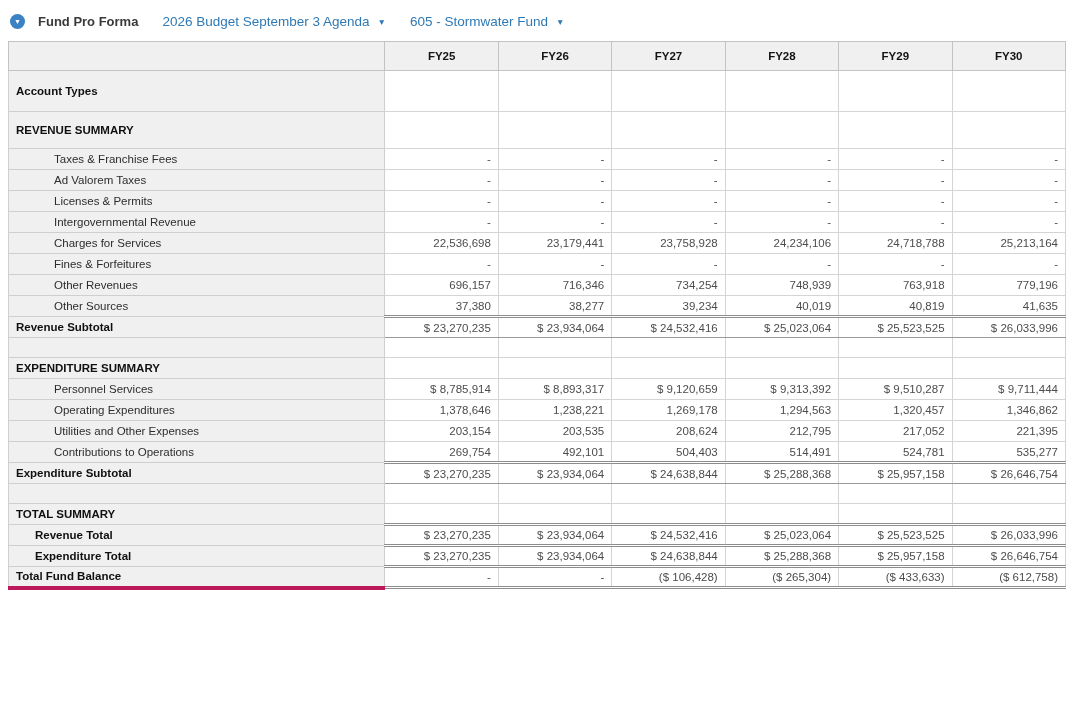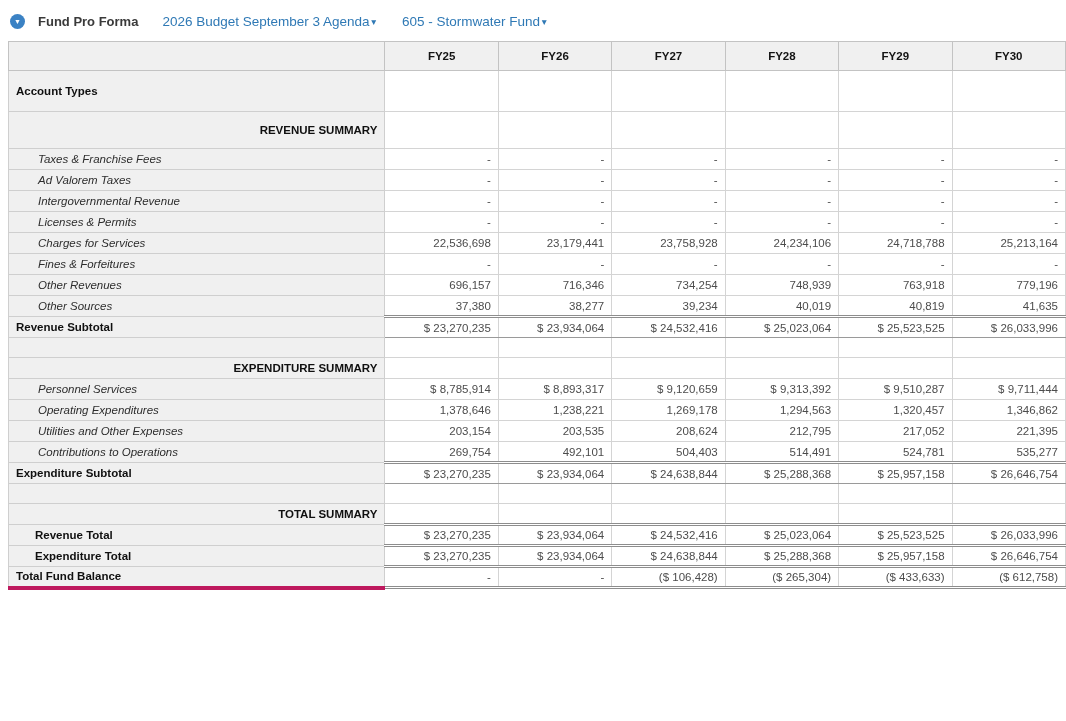--- a/index.html
+++ b/index.html
@@ -10,44 +10,44 @@
   
   .topbar { display:flex; align-items:center; padding:9px 0 8px 10px; height:24px; }
   .collapse-btn {
     width:15px; height:15px; border-radius:50%; background:#3b82c4;
     display:inline-flex; align-items:center; justify-content:center; cursor:pointer; flex:0 0 auto;
   }
   .collapse-btn .tri { color:#fff; font-size:7px; line-height:1; }
   .page-title { font-weight:bold; font-size:13px; color:#3a3a3a; margin-left:13px; }
   .dropdown {
     color:#2f79b5; font-size:13.5px; margin-left:24px; cursor:pointer;
-    display:inline-flex; align-items:center; gap:0;text-align:center;
+    display:inline-flex; align-items:center; gap:8px;text-align:center;
   }
   .dropdown .caret { font-size:8.5px; padding-top:1px; }
   
   table.grid { border-collapse:collapse; margin-left:8px; width:1058px; table-layout:fixed; }
   table.grid col.c-label { width:375px; }
   table.grid col.c-data  { width:113px; }
   table.grid th, table.grid td { font-size:11.5px; padding:2px 7px; overflow:hidden; white-space:nowrap; }
   thead th {
     background:#f0f0f0; border:1px solid #c3c3c3; font-weight:bold; 
     height:24px; font-size:12px; color:#141414;
   }
   tbody tr { height:21px; }
   td.label { background:#f0f0f0; border:1px solid #cfcfcf; color:#2d2d2d; text-align:left; }
   td.val   { background:#ffffff; border:1px solid #d4d4d4; color:#4c4c4c; text-align:right; }
-  tr.item td.label { padding-left:29px;font-style:italic; }
+  tr.item td.label { padding-left:45px; }
   tr.section td.label { font-weight:bold; color:#101010; }
   tr.subtotal td.label, tr.grand td.label { font-weight:bold; color:#101010; }
   tr.total td.label { font-weight:bold; color:#101010; padding-left:26px; }
   tr.subtotal td.val { border-top:3px double #8d8d8d; border-bottom:1px solid #9a9a9a; }
   tr.total td.val    { border-top:3px double #8d8d8d; border-bottom:1px solid #9a9a9a; }
   tr.grand td.val    { border-top:3px double #8d8d8d; border-bottom:3px double #8d8d8d; }
   tr.grand td.label  { border-bottom:4px solid #be185d; }
-  td.label.merge-up  { border-top:1px solid #f0f0f0;text-align:right; }
+  td.label.merge-up  { border-top:1px solid #f0f0f0; }
   tr.tall td { vertical-align:middle; }
 </style>
 </head>
 <body>
 
 <div class="page">
 
   <div class="topbar">
     <span class="collapse-btn">
       <span class="tri">▼</span>
@@ -115,30 +115,30 @@
         <tr class="item">
           <td class="label">Ad Valorem Taxes</td>
           <td class="val">-</td>
           <td class="val">-</td>
           <td class="val">-</td>
           <td class="val">-</td>
           <td class="val">-</td>
           <td class="val">-</td>
         </tr>
         <tr class="item">
+          <td class="label">Licenses &amp; Permits</td>
+          <td class="val">-</td>
+          <td class="val">-</td>
+          <td class="val">-</td>
+          <td class="val">-</td>
+          <td class="val">-</td>
+          <td class="val">-</td>
+        </tr>
+        <tr class="item">
           <td class="label">Intergovernmental Revenue</td>
-          <td class="val">-</td>
-          <td class="val">-</td>
-          <td class="val">-</td>
-          <td class="val">-</td>
-          <td class="val">-</td>
-          <td class="val">-</td>
-        </tr>
-        <tr class="item">
-          <td class="label">Licenses &amp; Permits</td>
           <td class="val">-</td>
           <td class="val">-</td>
           <td class="val">-</td>
           <td class="val">-</td>
           <td class="val">-</td>
           <td class="val">-</td>
         </tr>
         <tr class="item">
           <td class="label">Charges for Services</td>
           <td class="val">22,536,698</td>

